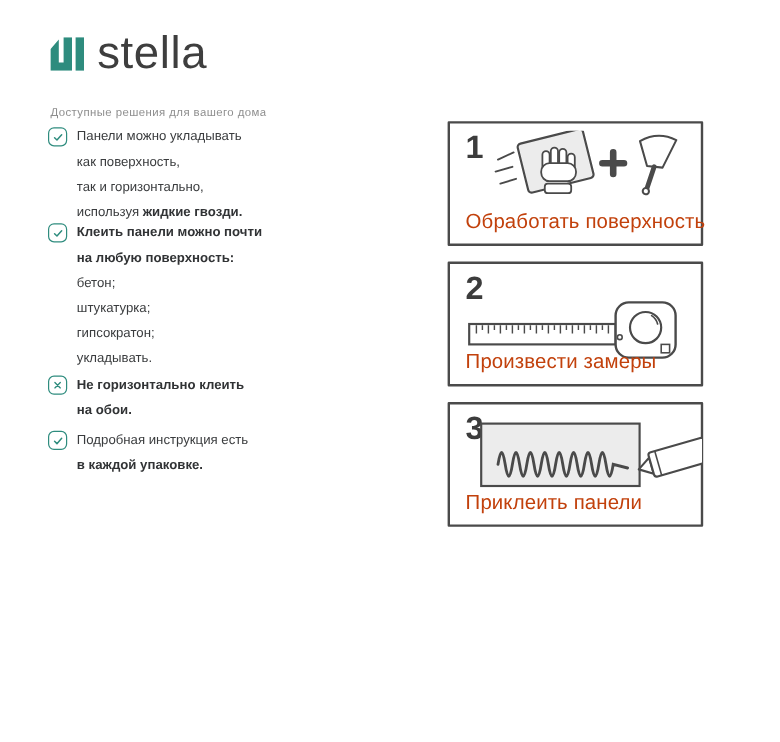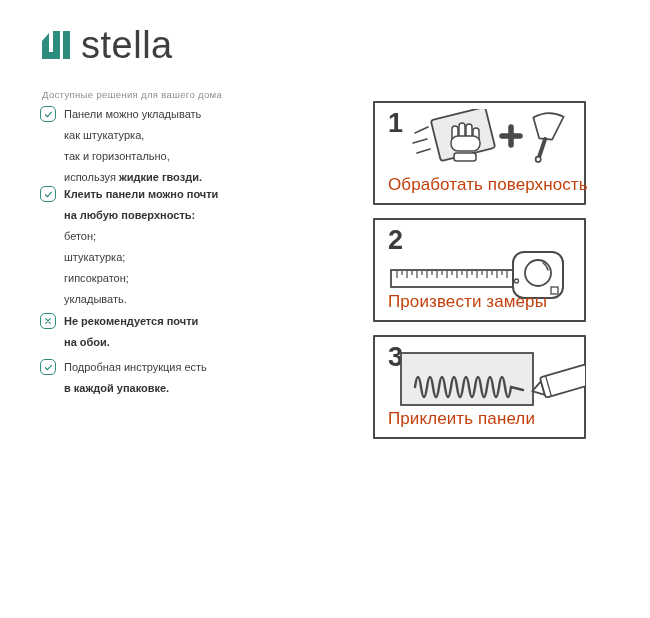--- a/index.html
+++ b/index.html
@@ -85,21 +85,21 @@
   </div>
 
   <div class="bullet b1">
     <span class="badge">
       <svg width="11" height="11" viewBox="0 0 16 16">
           <path d="M3.6 8.4 L6.5 11.2 L12.2 4.8" stroke="#2E8C7E" stroke-width="1.8" fill="none" stroke-linecap="round" stroke-linejoin="round"></path>
         </svg>
     </span>
     <div class="lines">
       <div><span class="reg">Панели можно укладывать</span></div>
-      <div><span class="reg">как штукатурка,</span></div>
+      <div><span class="reg">как поверхность,</span></div>
       <div><span class="reg">так и горизонтально,</span></div>
       <div><span class="reg">используя </span><span class="b">жидкие гвозди.</span></div>
     </div>
   </div>
 
   <div class="bullet b2">
     <span class="badge">
       <svg width="11" height="11" viewBox="0 0 16 16">
           <path d="M3.6 8.4 L6.5 11.2 L12.2 4.8" stroke="#2E8C7E" stroke-width="1.8" fill="none" stroke-linecap="round" stroke-linejoin="round"></path>
         </svg>
@@ -114,21 +114,21 @@
     </div>
   </div>
 
   <div class="bullet b3">
     <span class="badge">
       <svg width="10" height="10" viewBox="0 0 16 16">
           <path d="M4.4 4.4 L11.6 11.6 M11.6 4.4 L4.4 11.6" stroke="#2E8C7E" stroke-width="1.8" fill="none" stroke-linecap="round"></path>
         </svg>
     </span>
     <div class="lines">
-      <div><span class="b">Не рекомендуется почти</span></div>
+      <div><span class="b">Не горизонтально клеить</span></div>
       <div><span class="b">на обои.</span></div>
     </div>
   </div>
 
   <div class="bullet b4">
     <span class="badge">
       <svg width="11" height="11" viewBox="0 0 16 16">
           <path d="M3.6 8.4 L6.5 11.2 L12.2 4.8" stroke="#2E8C7E" stroke-width="1.8" fill="none" stroke-linecap="round" stroke-linejoin="round"></path>
         </svg>
     </span>

